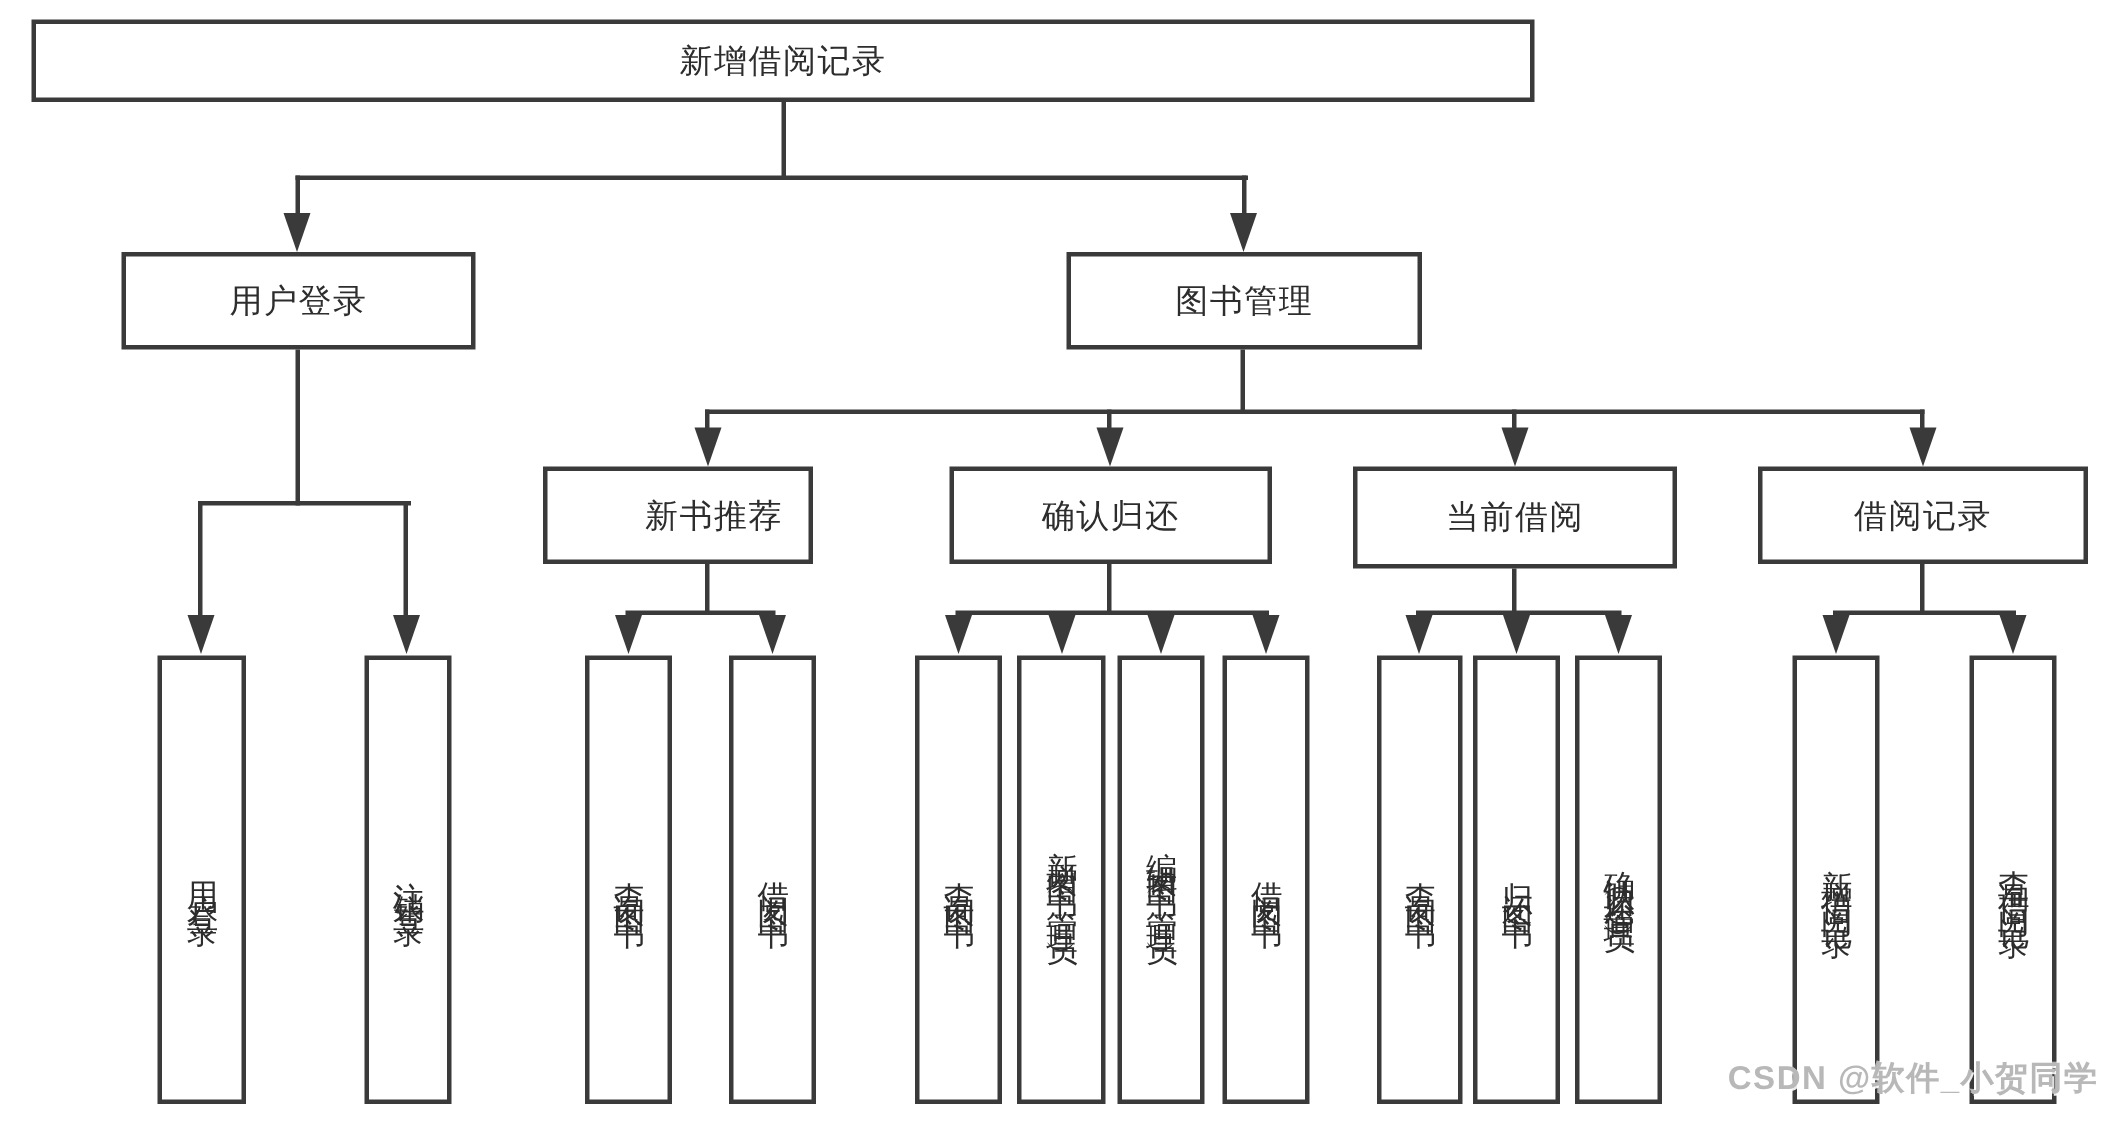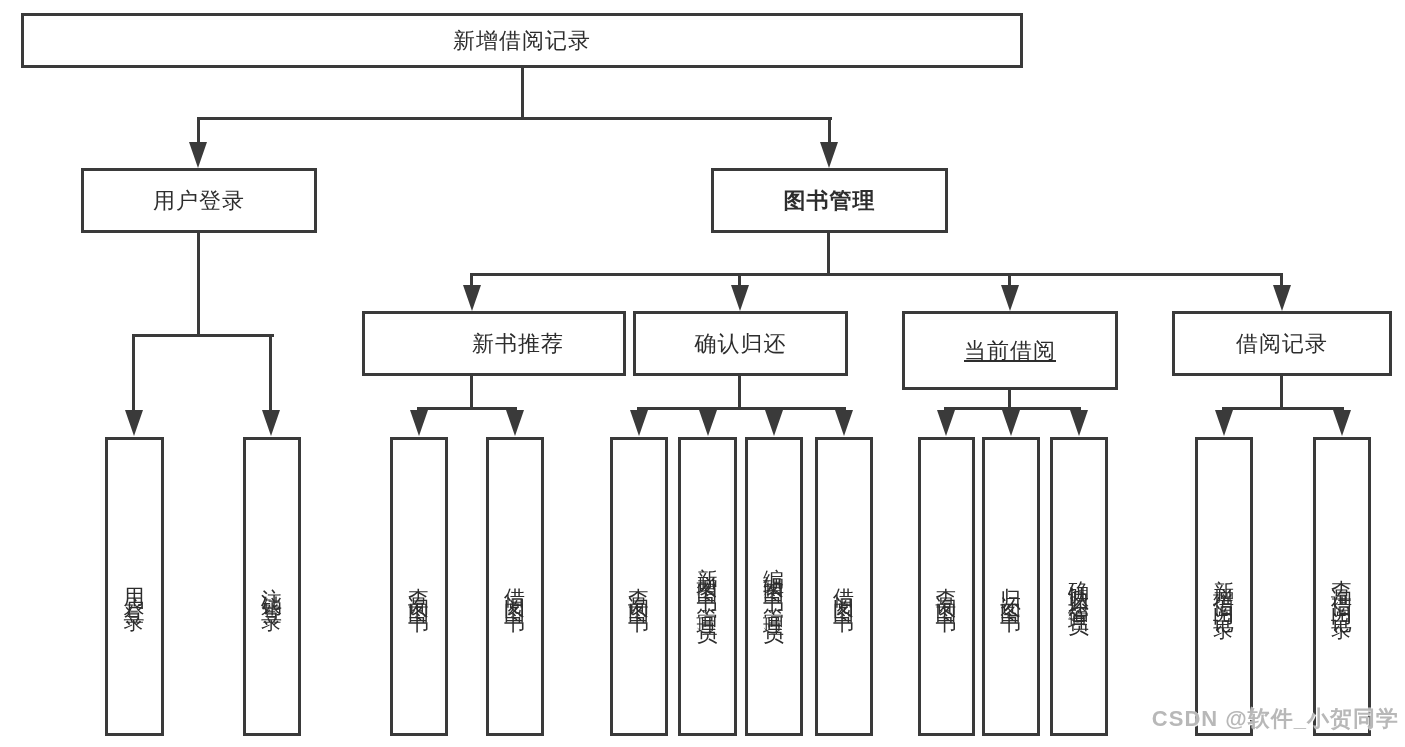--- a/index.html
+++ b/index.html
@@ -76,21 +76,21 @@
   <div class="vline" style="left:521px; top:65px; height:55px;"></div>
   <div class="hline" style="left:197px; top:117px; width:635px;"></div>
   <div class="vline" style="left:197px; top:117px; height:27px;"></div>
   <div class="arrowhead" style="left:189px; top:142px;"></div>
   <div class="vline" style="left:828px; top:117px; height:27px;"></div>
   <div class="arrowhead" style="left:820px; top:142px;"></div>
 
   <div class="node" style="left:81px; top:168px; width:236px; height:65px;">
     <span class="hlabel">用户登录</span>
   </div>
-  <div class="node" style="left:711px; top:168px; width:237px; height:65px;font-weight:bold;">
+  <div class="node" style="left:711px; top:168px; width:237px; height:65px;">
     <span class="hlabel">图书管理</span>
   </div>
 
   <div class="vline" style="left:197px; top:230px; height:107px;"></div>
   <div class="hline" style="left:132px; top:334px; width:142px;"></div>
   <div class="vline" style="left:132px; top:334px; height:77px;"></div>
   <div class="arrowhead" style="left:125px; top:410px;"></div>
   <div class="vline" style="left:269px; top:334px; height:77px;"></div>
   <div class="arrowhead" style="left:262px; top:410px;"></div>
 
@@ -98,27 +98,27 @@
   <div class="hline" style="left:470px; top:273px; width:813px;"></div>
   <div class="vline" style="left:470px; top:273px; height:14px;"></div>
   <div class="arrowhead" style="left:463px; top:285px;"></div>
   <div class="vline" style="left:738px; top:273px; height:14px;"></div>
   <div class="arrowhead" style="left:731px; top:285px;"></div>
   <div class="vline" style="left:1008px; top:273px; height:14px;"></div>
   <div class="arrowhead" style="left:1001px; top:285px;"></div>
   <div class="vline" style="left:1280px; top:273px; height:14px;"></div>
   <div class="arrowhead" style="left:1273px; top:285px;"></div>
 
-  <div class="node" style="left:362px; top:311px; width:264px; height:65px;padding-left:48px;">
+  <div class="node" style="left:362px; top:311px; width:180px; height:65px;padding-left:48px;">
     <span class="hlabel">新书推荐</span>
   </div>
   <div class="node" style="left:633px; top:311px; width:215px; height:65px;">
     <span class="hlabel">确认归还</span>
   </div>
-  <div class="node" style="left:902px; top:311px; width:216px; height:79px;text-decoration:underline;">
+  <div class="node" style="left:902px; top:311px; width:216px; height:68px;">
     <span class="hlabel">当前借阅</span>
   </div>
   <div class="node" style="left:1172px; top:311px; width:220px; height:65px;">
     <span class="hlabel">借阅记录</span>
   </div>
 
   <div class="vline" style="left:470px; top:374px; height:36px;"></div>
   <div class="hline" style="left:417px; top:407px; width:100px;"></div>
   <div class="arrowhead" style="left:410px; top:410px;"></div>
   <div class="arrowhead" style="left:506px; top:410px;"></div>

